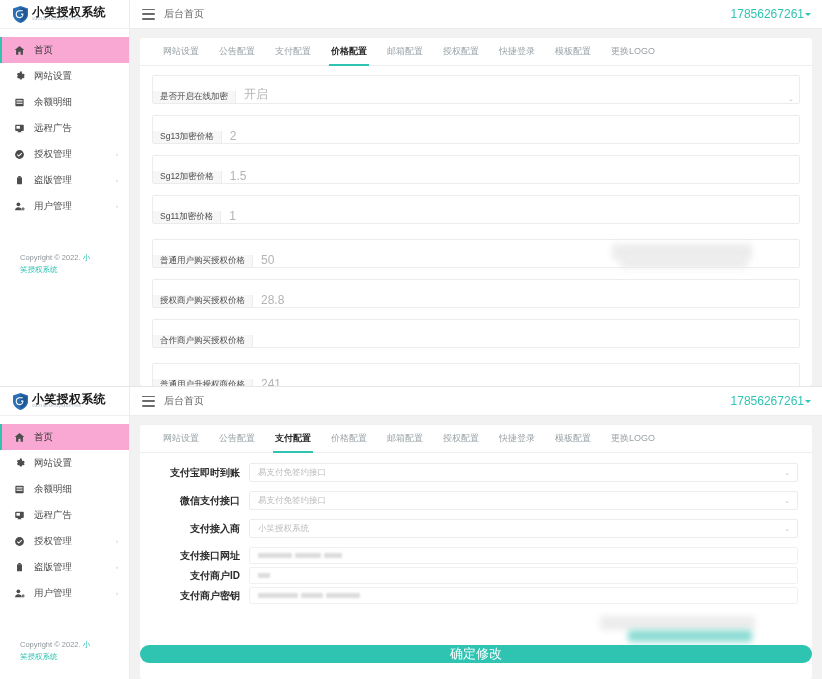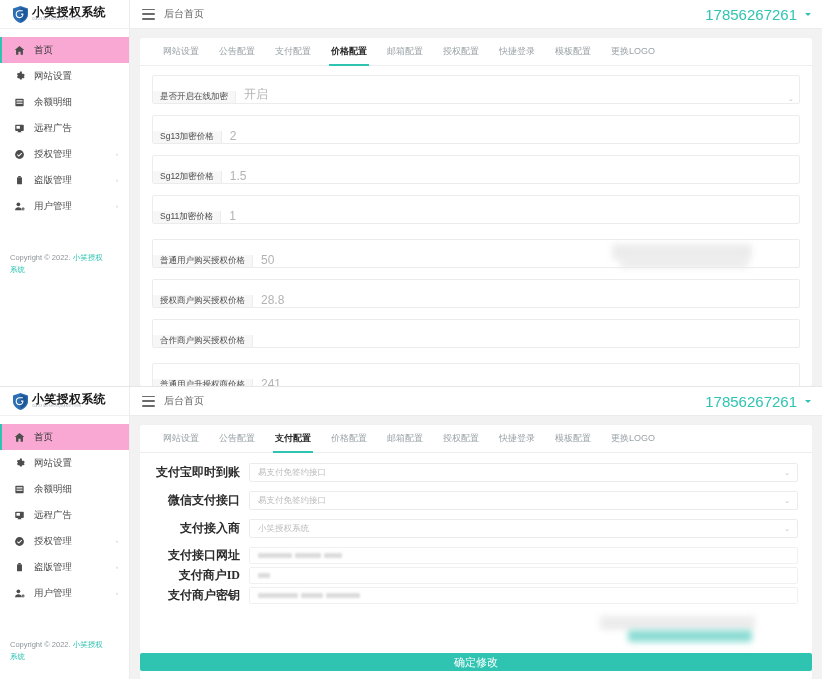--- a/index.html
+++ b/index.html
@@ -65,43 +65,43 @@
   }
   .nav-ico svg { display: block; }
   .nav-label { flex: 1; }
   .nav-arrow {
     font-size: 6px; color: #b8b8b8; margin-right: 11px;
     line-height: 1;
   }
 
   .copyright {
     position: absolute; left: 0; right: 15px; bottom: auto;
-    padding: 0 10px; font-size: 7.5px; color: #8d9499;
+    padding: 0 20px; font-size: 7.5px; color: #8d9499;
     line-height: 1.55;
   }
   .copyright .brand { color: #2fc4b2; }
 
   
   .topbar {
     position: absolute; left: 130px; right: 0; top: 0;
     height: 29px; background: #ffffff;
     border-bottom: 1px solid #ececec;
     display: flex; align-items: center; text-align: center;
   }
   .hamburger {
     width: 13px; height: 11px; margin-left: 12px;
     display: flex; flex-direction: column; justify-content: space-between;
     cursor: pointer; flex: none;
   }
   .hamburger i { display: block; height: 1.5px; background: #6b6b6b; border-radius: 1px; }
   .crumb { margin-left: 9px; font-size: 10px; color: #666; }
   .topbar-right {
     margin-left: auto; margin-right: 11px;
-    font-size: 15px; color: #2fc4b2; display: flex;
-    align-items: center; gap: 8px; cursor: pointer;
+    font-size: 12px; color: #2fc4b2; display: flex;
+    align-items: center; gap: 1px; cursor: pointer;
   }
   .caret-down {
     width: 0; height: 0; border-left: 3px solid transparent;
     border-right: 3px solid transparent; border-top: 3.5px solid #2fc4b2;
   }
 
   
   .content {
     position: absolute; left: 130px; right: 0; top: 29px; bottom: 0;
     background: #f2f2f2; padding: 9px 10px 0 10px;
@@ -150,22 +150,22 @@
   }
   .row-spacer { height: 4px; }
 
   
   .form-b { padding: 10px 14px 0 14px; }
   .row-b {
     display: flex; align-items: center; height: 19px; margin-bottom: 9px;
   }
   .row-b .lbl {
     width: 95px; text-align: right; padding-right: 9px;
-    font-size: 12px; color: #2b2b2b; font-weight: bold;
-    white-space: nowrap; flex: none; font-family: Liberation Serif, serif;
+    font-size: 10px; color: #2b2b2b; font-weight: bold;
+    white-space: nowrap; flex: none;
   }
   .row-b .field {
     flex: 1; height: 19px; border: 1px solid #ececec; border-radius: 2px;
     display: flex; align-items: center; padding: 0 8px;
     font-size: 8.5px; color: #bdbdbd; background: #fff;
     position: relative;
   }
   .row-b .field .chev {
     position: absolute; right: 7px; color: #bfbfbf; font-size: 7px;
   }
@@ -188,23 +188,23 @@
   .overlay-blur {
     position: absolute; background: #e9e9e9; border-radius: 2px;
     filter: blur(3.2px); opacity: .85; pointer-events: none;
   }
   .overlay-teal {
     position: absolute; background: #7fd8cf; border-radius: 2px;
     filter: blur(3.4px); opacity: .9; pointer-events: none;
   }
 
   .submit-btn {
-    position: absolute; left: 140px; right: 10px; bottom: 8px;
-    height: 18px; background: #2fc4b2; border-radius: 2px;
-    color: #fff; font-size: 11px; display: flex;
+    position: absolute; left: 140px; right: 10px; bottom: 16px;
+    height: 18px; background: #2fc4b2; border-radius: 9px;
+    color: #fff; font-size: 13px; display: flex;
     align-items: center; justify-content: center; cursor: pointer;
     border: none;
   }
 </style>
 </head>
 <body>
 
 <div class="panel">
 
   <div class="sidebar">

